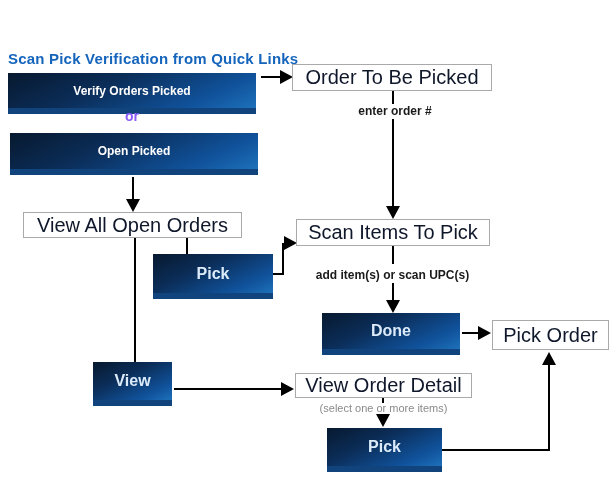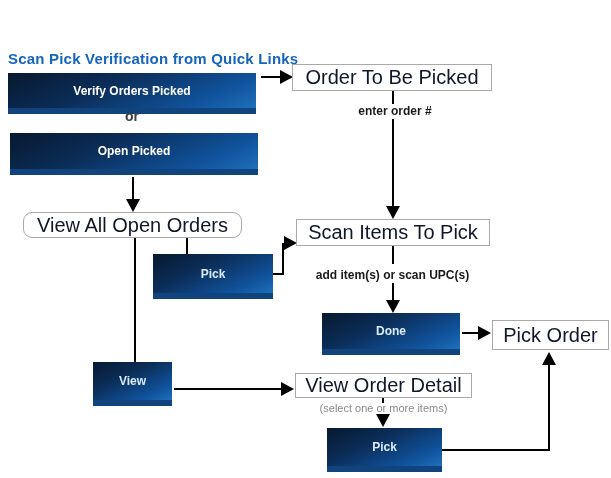--- a/index.html
+++ b/index.html
@@ -25,21 +25,21 @@
     display: flex;
     align-items: center;
     justify-content: center;
     background: linear-gradient(155deg, #07192f 0%, #0b2d58 38%, #10529b 78%, #1d71ba 100%);
     border-bottom: 6px solid #11447d;
     color: #ffffff;
     font-weight: bold;
     font-size: 12px;
     text-align: center;
   }
-  .btn.small { font-size: 12px; color: #dcebfa; }
+  .btn.small { font-size: 16px; color: #dcebfa; }
   
   .screenbox {
     display: flex;
     align-items: center;
     justify-content: center;
     background: #ffffff;
     border: 1px solid #a9a9a9;
     color: #0f172a;
     font-size: 20px;
     white-space: nowrap;
@@ -52,21 +52,21 @@
     text-align: center;
   }
   .smallnote {
     font-size: 11px;
     color: #8a8a8a;
     text-align: center;
   }
   .or-label {
     font-size: 14px;
     font-weight: bold;
-    color: #404040;
+    color: #8b5cf6;
     text-align: center;
   }
   .hline { height: 2px; background: #000000; }
   .vline { width: 2px; background: #000000; }
   .ah-right {
     width: 0; height: 0;
     border-top: 7px solid transparent;
     border-bottom: 7px solid transparent;
     border-left: 13px solid #000000;
   }
@@ -108,21 +108,21 @@
 
   <div class="abs or-label" style="left:8px; top:108px; width:248px;">or</div>
 
   <div class="abs btn" style="left:10px; top:133px; width:248px; height:42px;">
     <span>Open Picked</span>
   </div>
 
   <div class="abs vline" style="left:132px; top:177px; height:23px;"></div>
   <div class="abs ah-down" style="left:126px; top:199px;"></div>
 
-  <div class="abs screenbox" style="left:23px; top:212px; width:219px; height:26px;border-radius:9px;">
+  <div class="abs screenbox" style="left:23px; top:212px; width:219px; height:26px;">
     <span>View All Open Orders</span>
   </div>
 
   <div class="abs vline" style="left:134px; top:238px; height:124px;"></div>
   <div class="abs vline" style="left:186px; top:238px; height:16px;"></div>
 
   <div class="abs btn small" style="left:153px; top:254px; width:120px; height:45px;">
     <span>Pick</span>
   </div>
 

